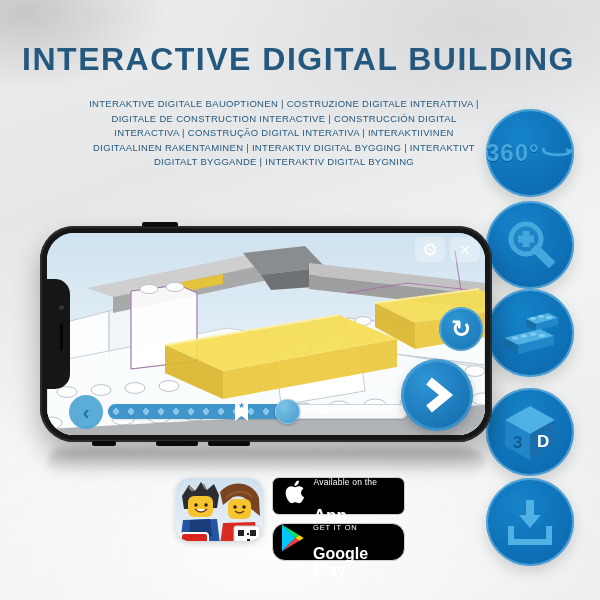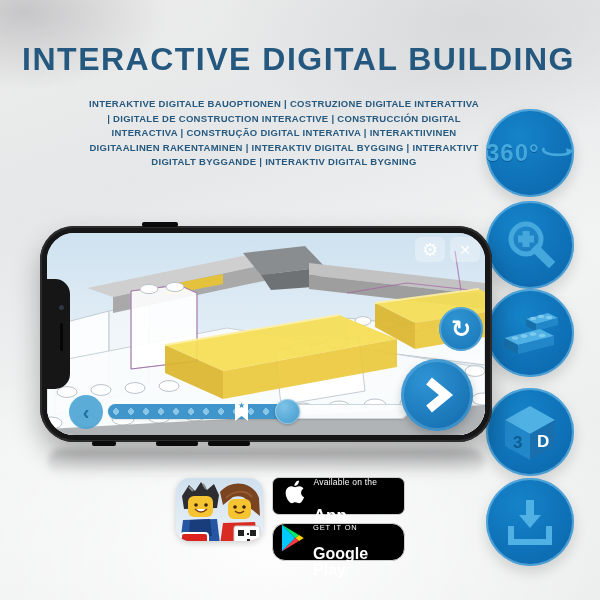--- a/index.html
+++ b/index.html
@@ -8,21 +8,21 @@
     background:
       radial-gradient(ellipse 220px 120px at 4% 2%, rgba(110,110,115,0.30), transparent 65%),
       radial-gradient(ellipse 420px 200px at 78% 4%, rgba(190,190,195,0.35), transparent 60%),
       radial-gradient(ellipse 600px 320px at 45% 92%, rgba(255,255,255,0.9), transparent 70%),
       linear-gradient(160deg,#ededed 0%,#e6e7e8 28%,#f2f3f3 55%,#e9eaea 100%);
   }
   
   .title{position:absolute;top:41px;left:0;width:565px;text-align:center;
     font-size:32px;font-weight:bold;letter-spacing:1.5px;color:#24587e;margin-left:16px;}
   .subtitle{position:absolute;top:97px;left:88px;width:392px;text-align:center;
-    font-size:9.5px;font-weight:bold;letter-spacing:0.3px;line-height:14.5px;color:#25597f;}
+    font-size:9.5px;font-weight:normal;letter-spacing:0.3px;line-height:14.5px;color:#25597f;}
   
   .fcircle{position:absolute;left:486px;width:88px;height:88px;border-radius:50%;
     background:radial-gradient(circle at 38% 30%, #1583c9 0%, #0d6cb2 75%);
     box-shadow:inset 0 0 0 2px rgba(125,200,240,0.55), 0 6px 14px rgba(0,0,0,0.15);
     display:flex;flex-direction:row;align-items:center;justify-content:center;z-index:1;}
   .deg-label{font-size:24px;font-weight:bold;color:#45a8dd;letter-spacing:1px;
     text-shadow:0 1px 0 #0a5a97;line-height:20px;}
   
   .phone{position:absolute;left:40px;top:226px;width:452px;height:216px;background:#161616;
     border-radius:34px;z-index:2;box-shadow:0 14px 28px rgba(0,0,0,0.30), inset 0 0 0 2px #2c2c2e;}

